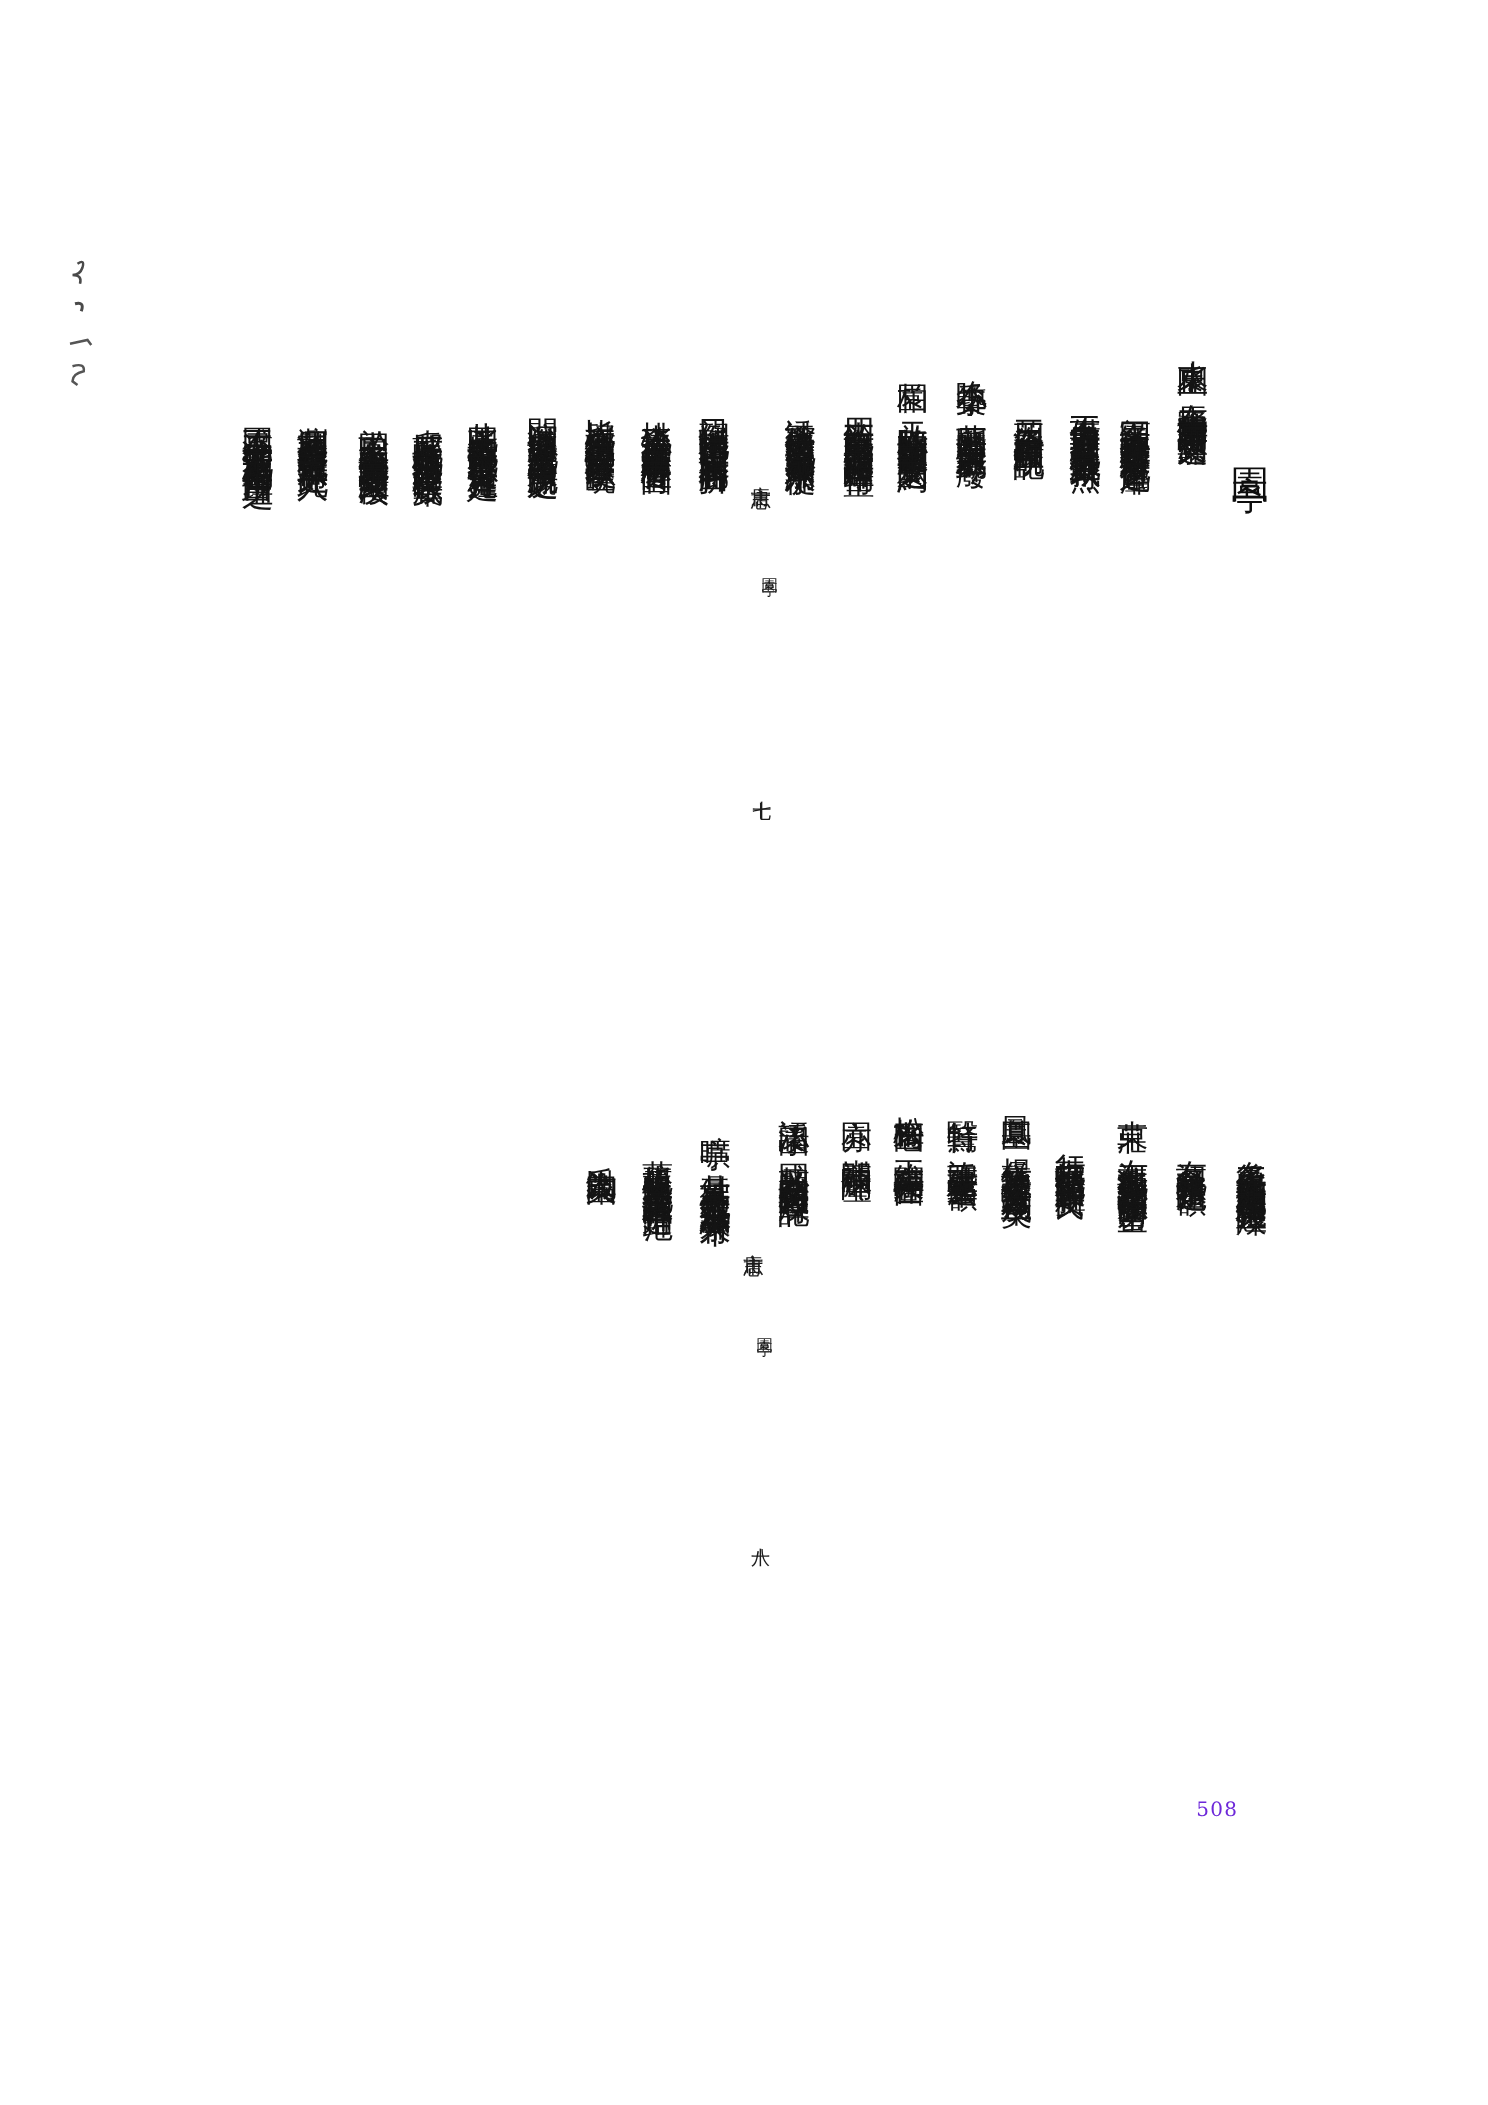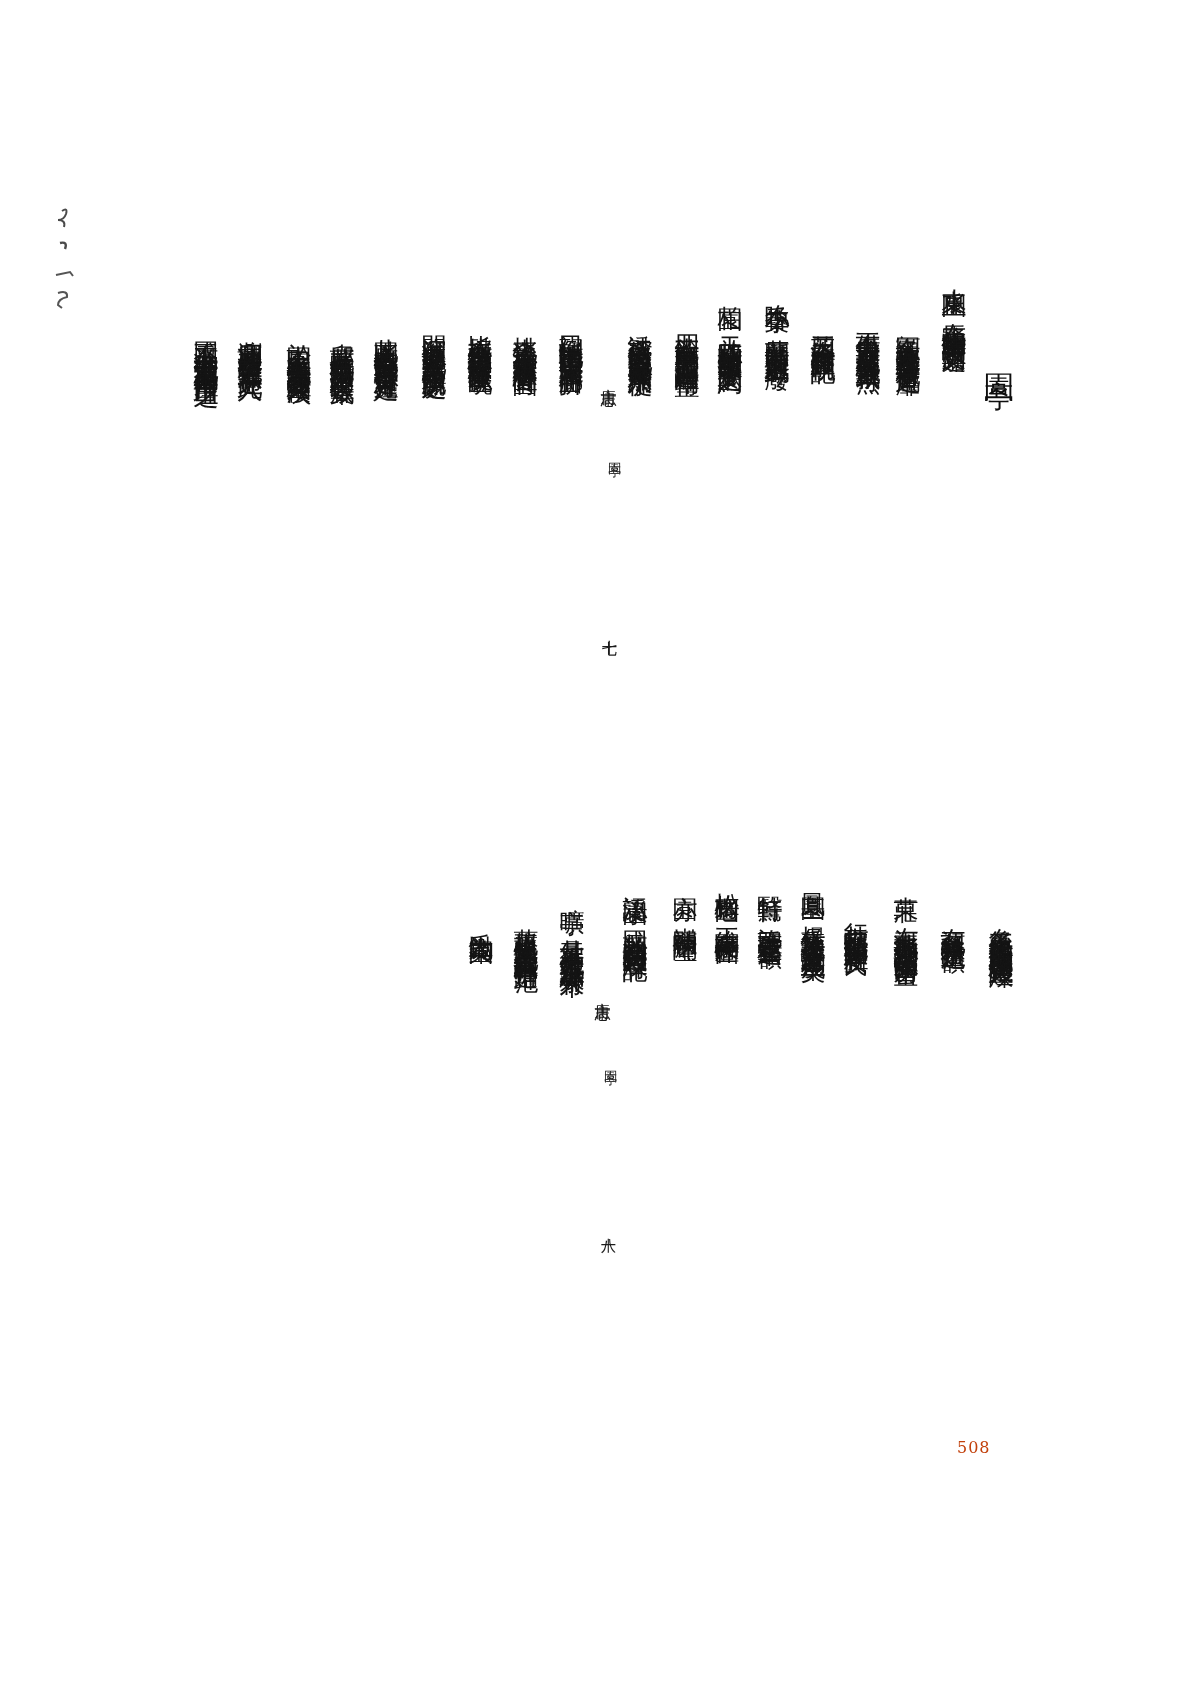--- a/index.html
+++ b/index.html
@@ -43,21 +43,21 @@
     font-size:15px;
     letter-spacing:1px;
     color:#1c1c1c;
   }
   .pagenum{
     position:absolute;
     left:957px;top:1438px;
     font-family:"DejaVu Serif", serif;
     font-size:16px;
     letter-spacing:1px;
-    color:#c2410c;
+    color:#6d28d9;
   }
   .margin-marks{
     position:absolute;
     left:50px;top:205px;
     width:30px;height:110px;
   }
 </style>
 </head>
 <body>
 

